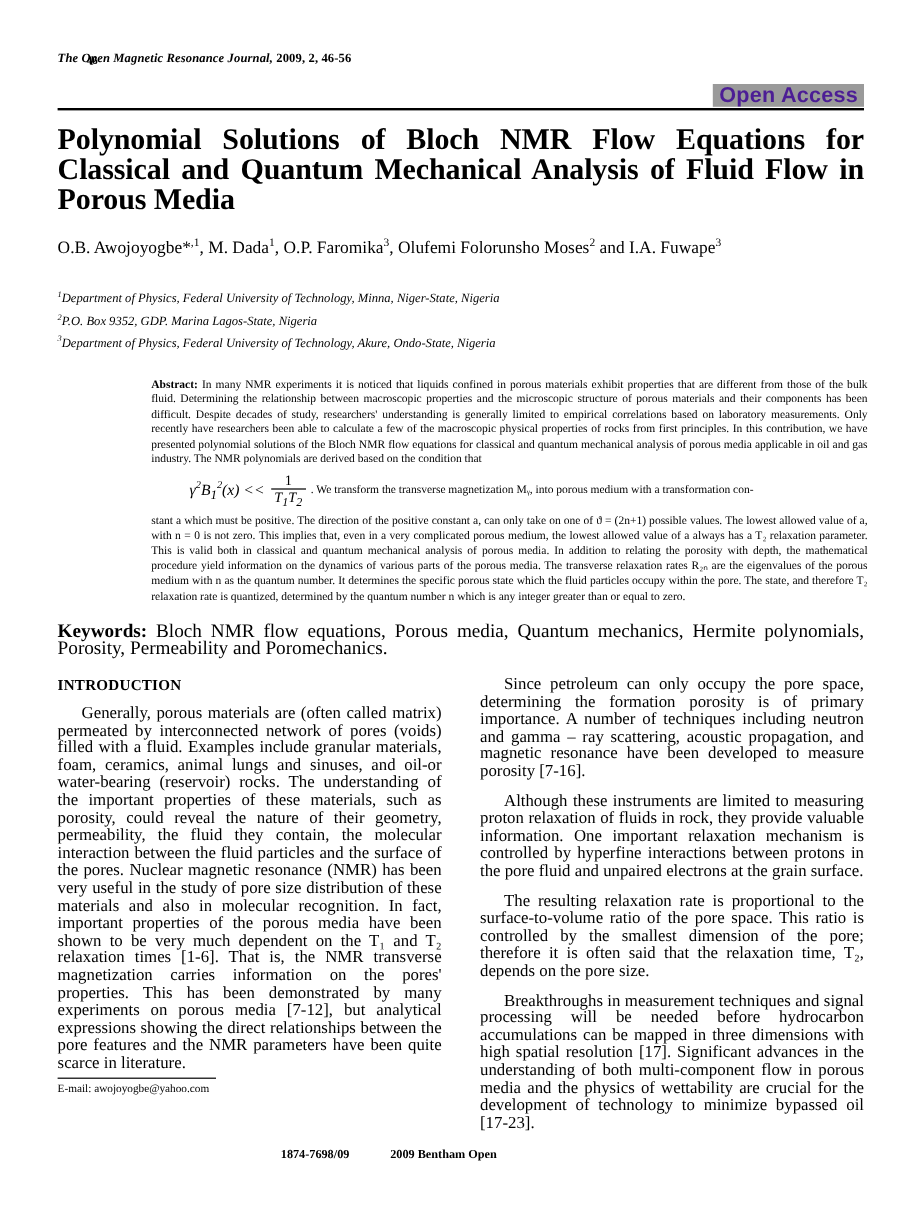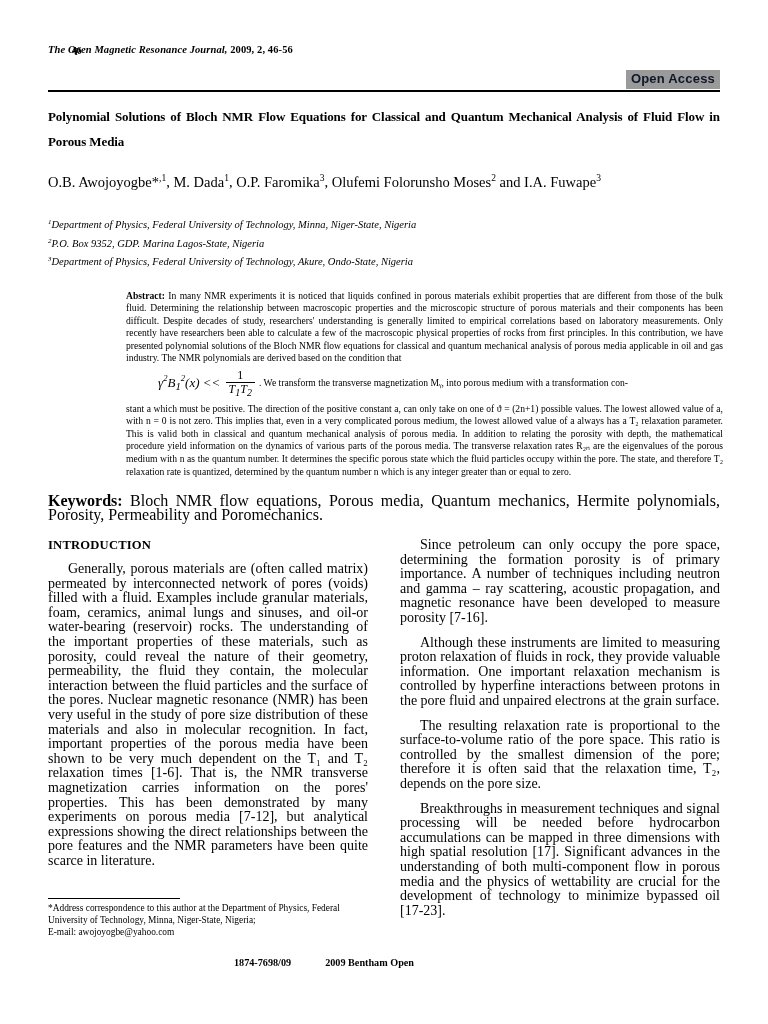--- a/index.html
+++ b/index.html
@@ -50,38 +50,38 @@
   
   .oa-row {
     position: relative;
     height: 26px;
   }
   .oa-badge {
     position: absolute;
     right: 0px;
     top: 6px;
     background: #9a9a9a;
-    color: #0f172a;
+    color: #4c1d95;
     font-family: "Liberation Sans", sans-serif;
-    font-size: 13px;
+    font-size: 18px;
     font-weight: bold;
     letter-spacing: 0.2px;
     padding: 1px 5px 2px 5px;
     line-height: 16px;
   }
   .rule {
     border: 0;
     border-top: 2.2px solid #000;
     margin: 0 0 0 0;
     width: 100%;
   }
 
   
   .title {
-    font-size: 13px;
+    font-size: 25px;
     font-weight: bold;
     line-height: 25px;
     text-align: justify;
     margin: 12px 0 0 0;
     letter-spacing: -0.1px;
   }
   .title-line2 {
     text-align: left;
   }
 
@@ -275,21 +275,20 @@
     <div class="col col-right">
       <p class="para">Since petroleum can only occupy the pore space, determining the formation porosity is of primary importance. A number of techniques including neutron and gamma – ray scattering, acoustic propagation, and magnetic resonance have been developed to measure porosity [7-16].</p>
       <p class="para">Although these instruments are limited to measuring proton relaxation of fluids in rock, they provide valuable information. One important relaxation mechanism is controlled by hyperfine interactions between protons in the pore fluid and unpaired electrons at the grain surface.</p>
       <p class="para">The resulting relaxation rate is proportional to the surface-to-volume ratio of the pore space. This ratio is controlled by the smallest dimension of the pore; therefore it is often said that the relaxation time, T₂, depends on the pore size.</p>
       <p class="para">Breakthroughs in measurement techniques and signal processing will be needed before hydrocarbon accumulations can be mapped in three dimensions with high spatial resolution [17]. Significant advances in the understanding of both multi-component flow in porous media and the physics of wettability are crucial for the development of technology to minimize bypassed oil [17-23].</p>
     </div>
   </div>
 
   <div class="footnote">
     <hr class="fn-rule">
-    <p class="fn-text">*Address correspondence to this author at the Department of Physics, Federal University of Technology, Minna, Niger-State, Nigeria;</p>
     <p class="fn-text">E-mail: awojoyogbe@yahoo.com</p>
   </div>
 
   <div class="pagefoot">
     <span class="issn">1874-7698/09</span><span>2009 Bentham Open</span>
   </div>
 
 </div>
 
 </body></html>

